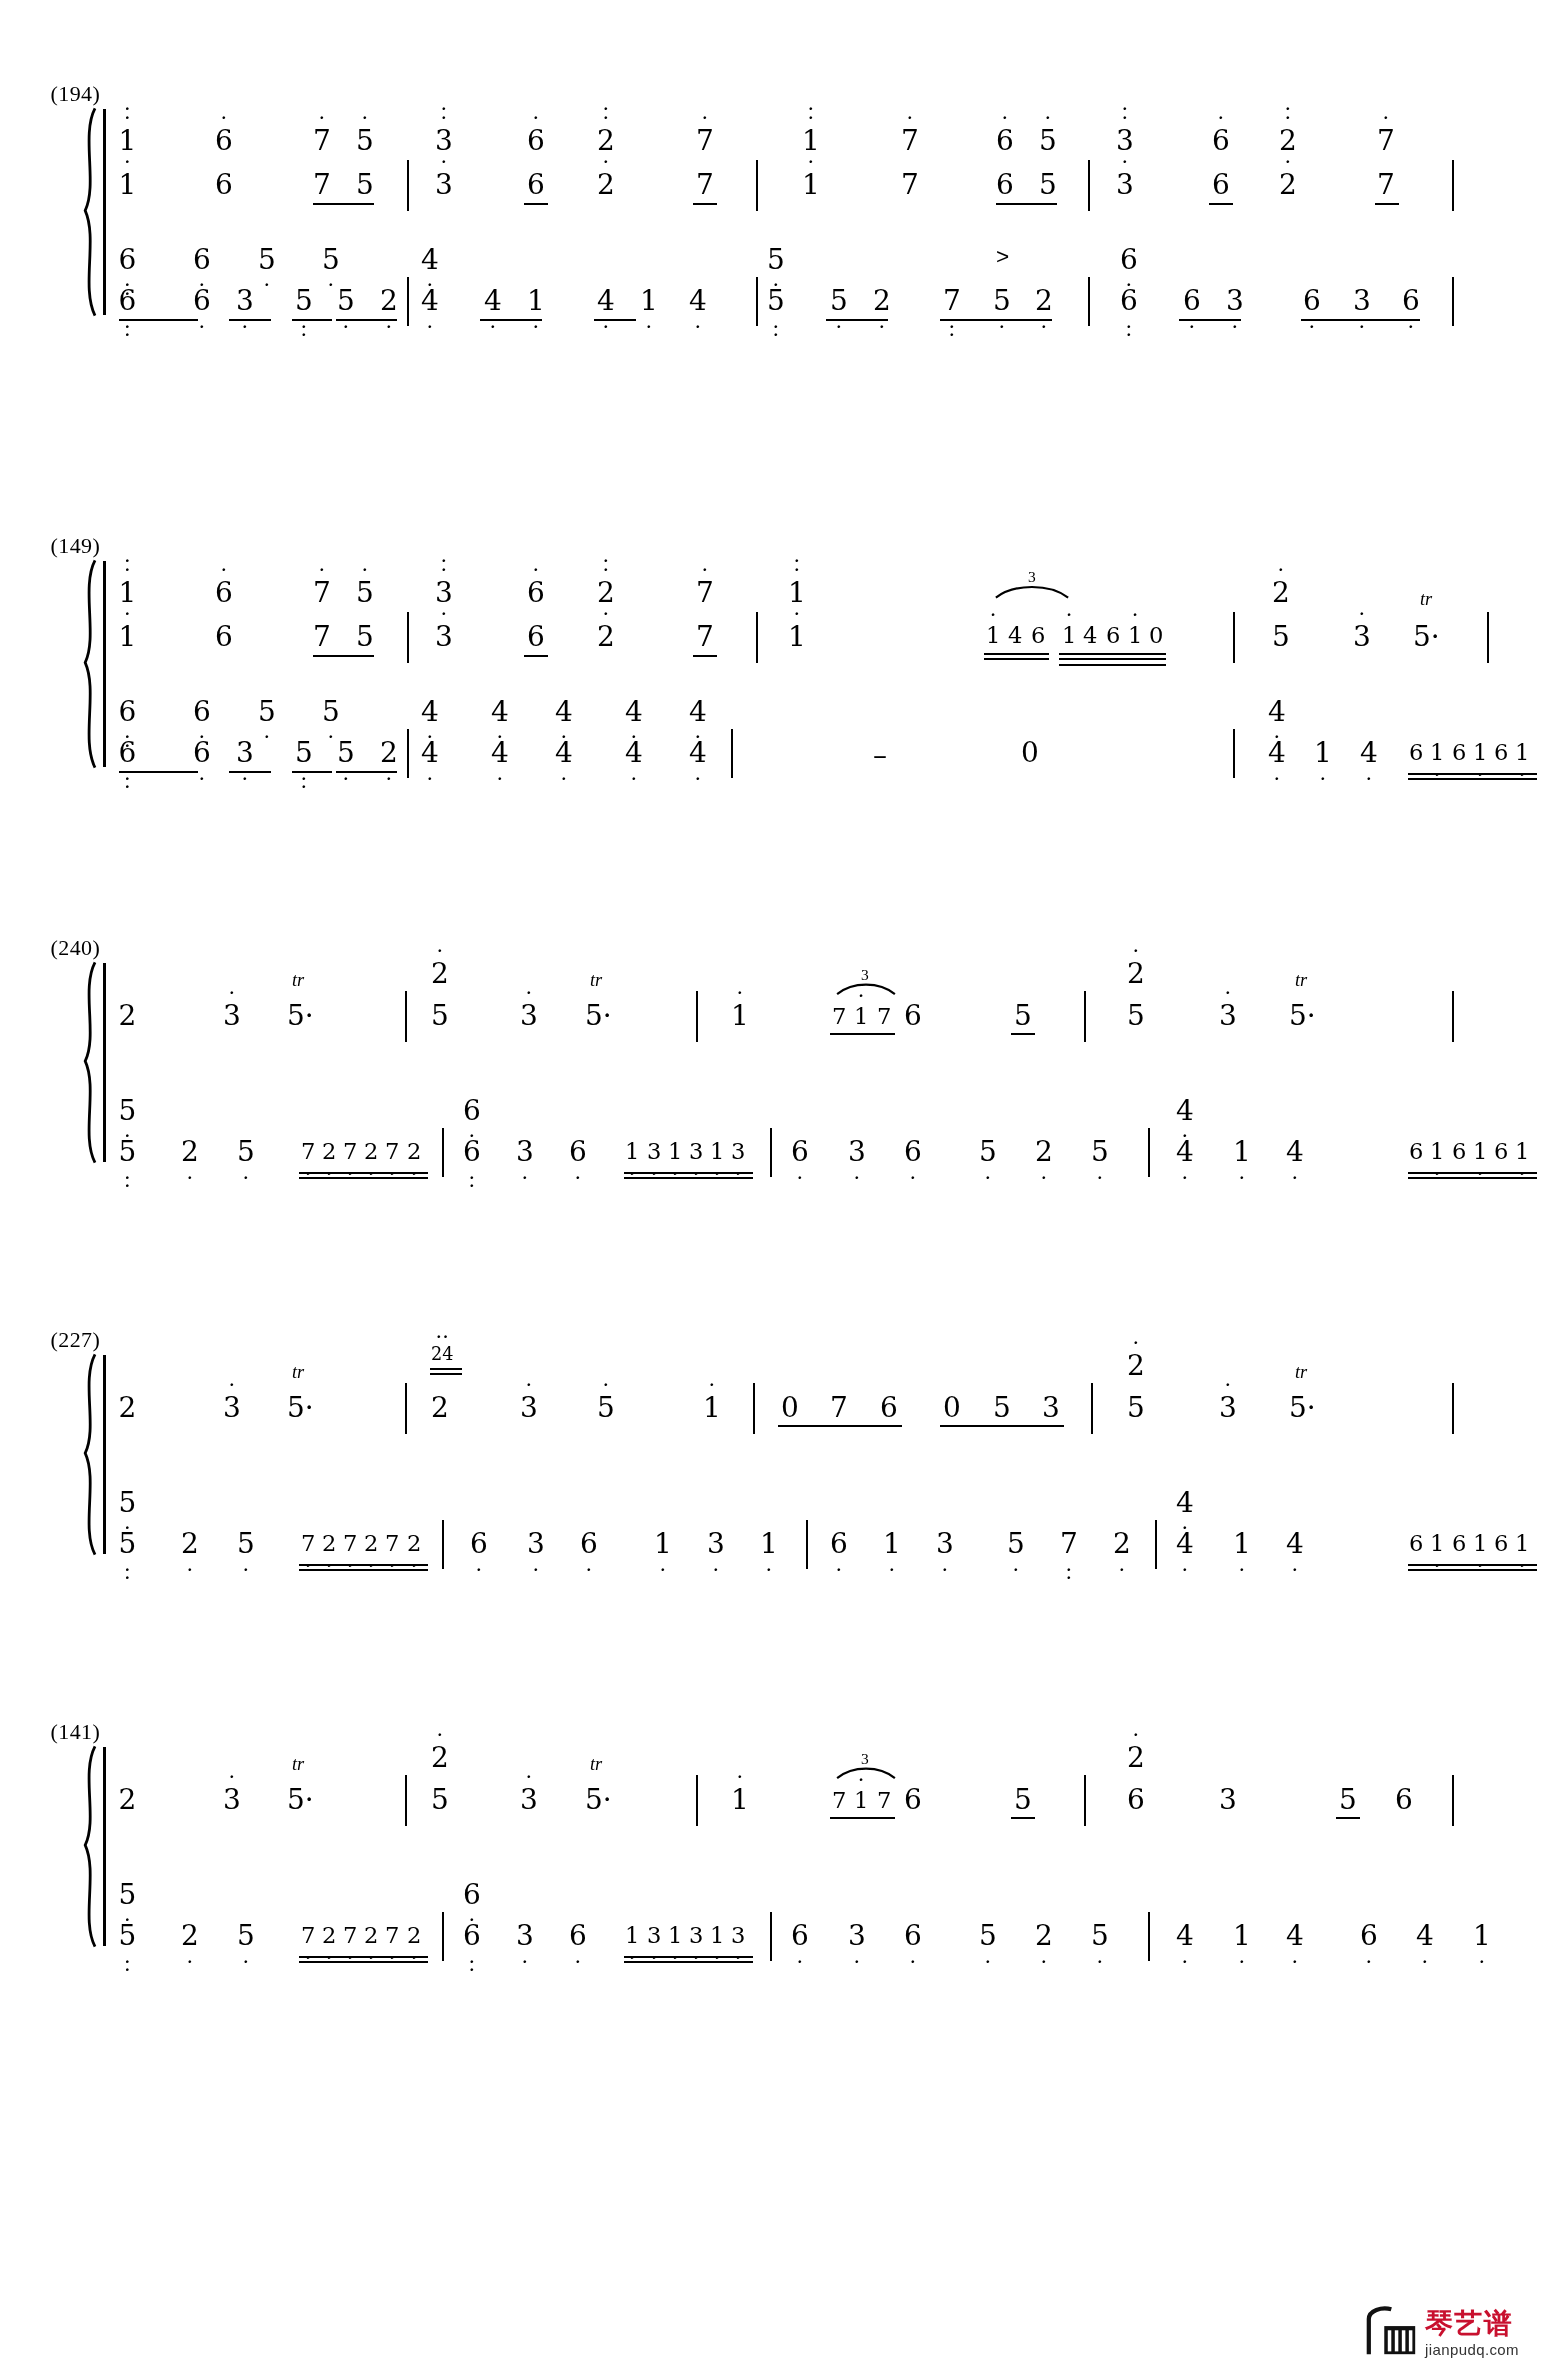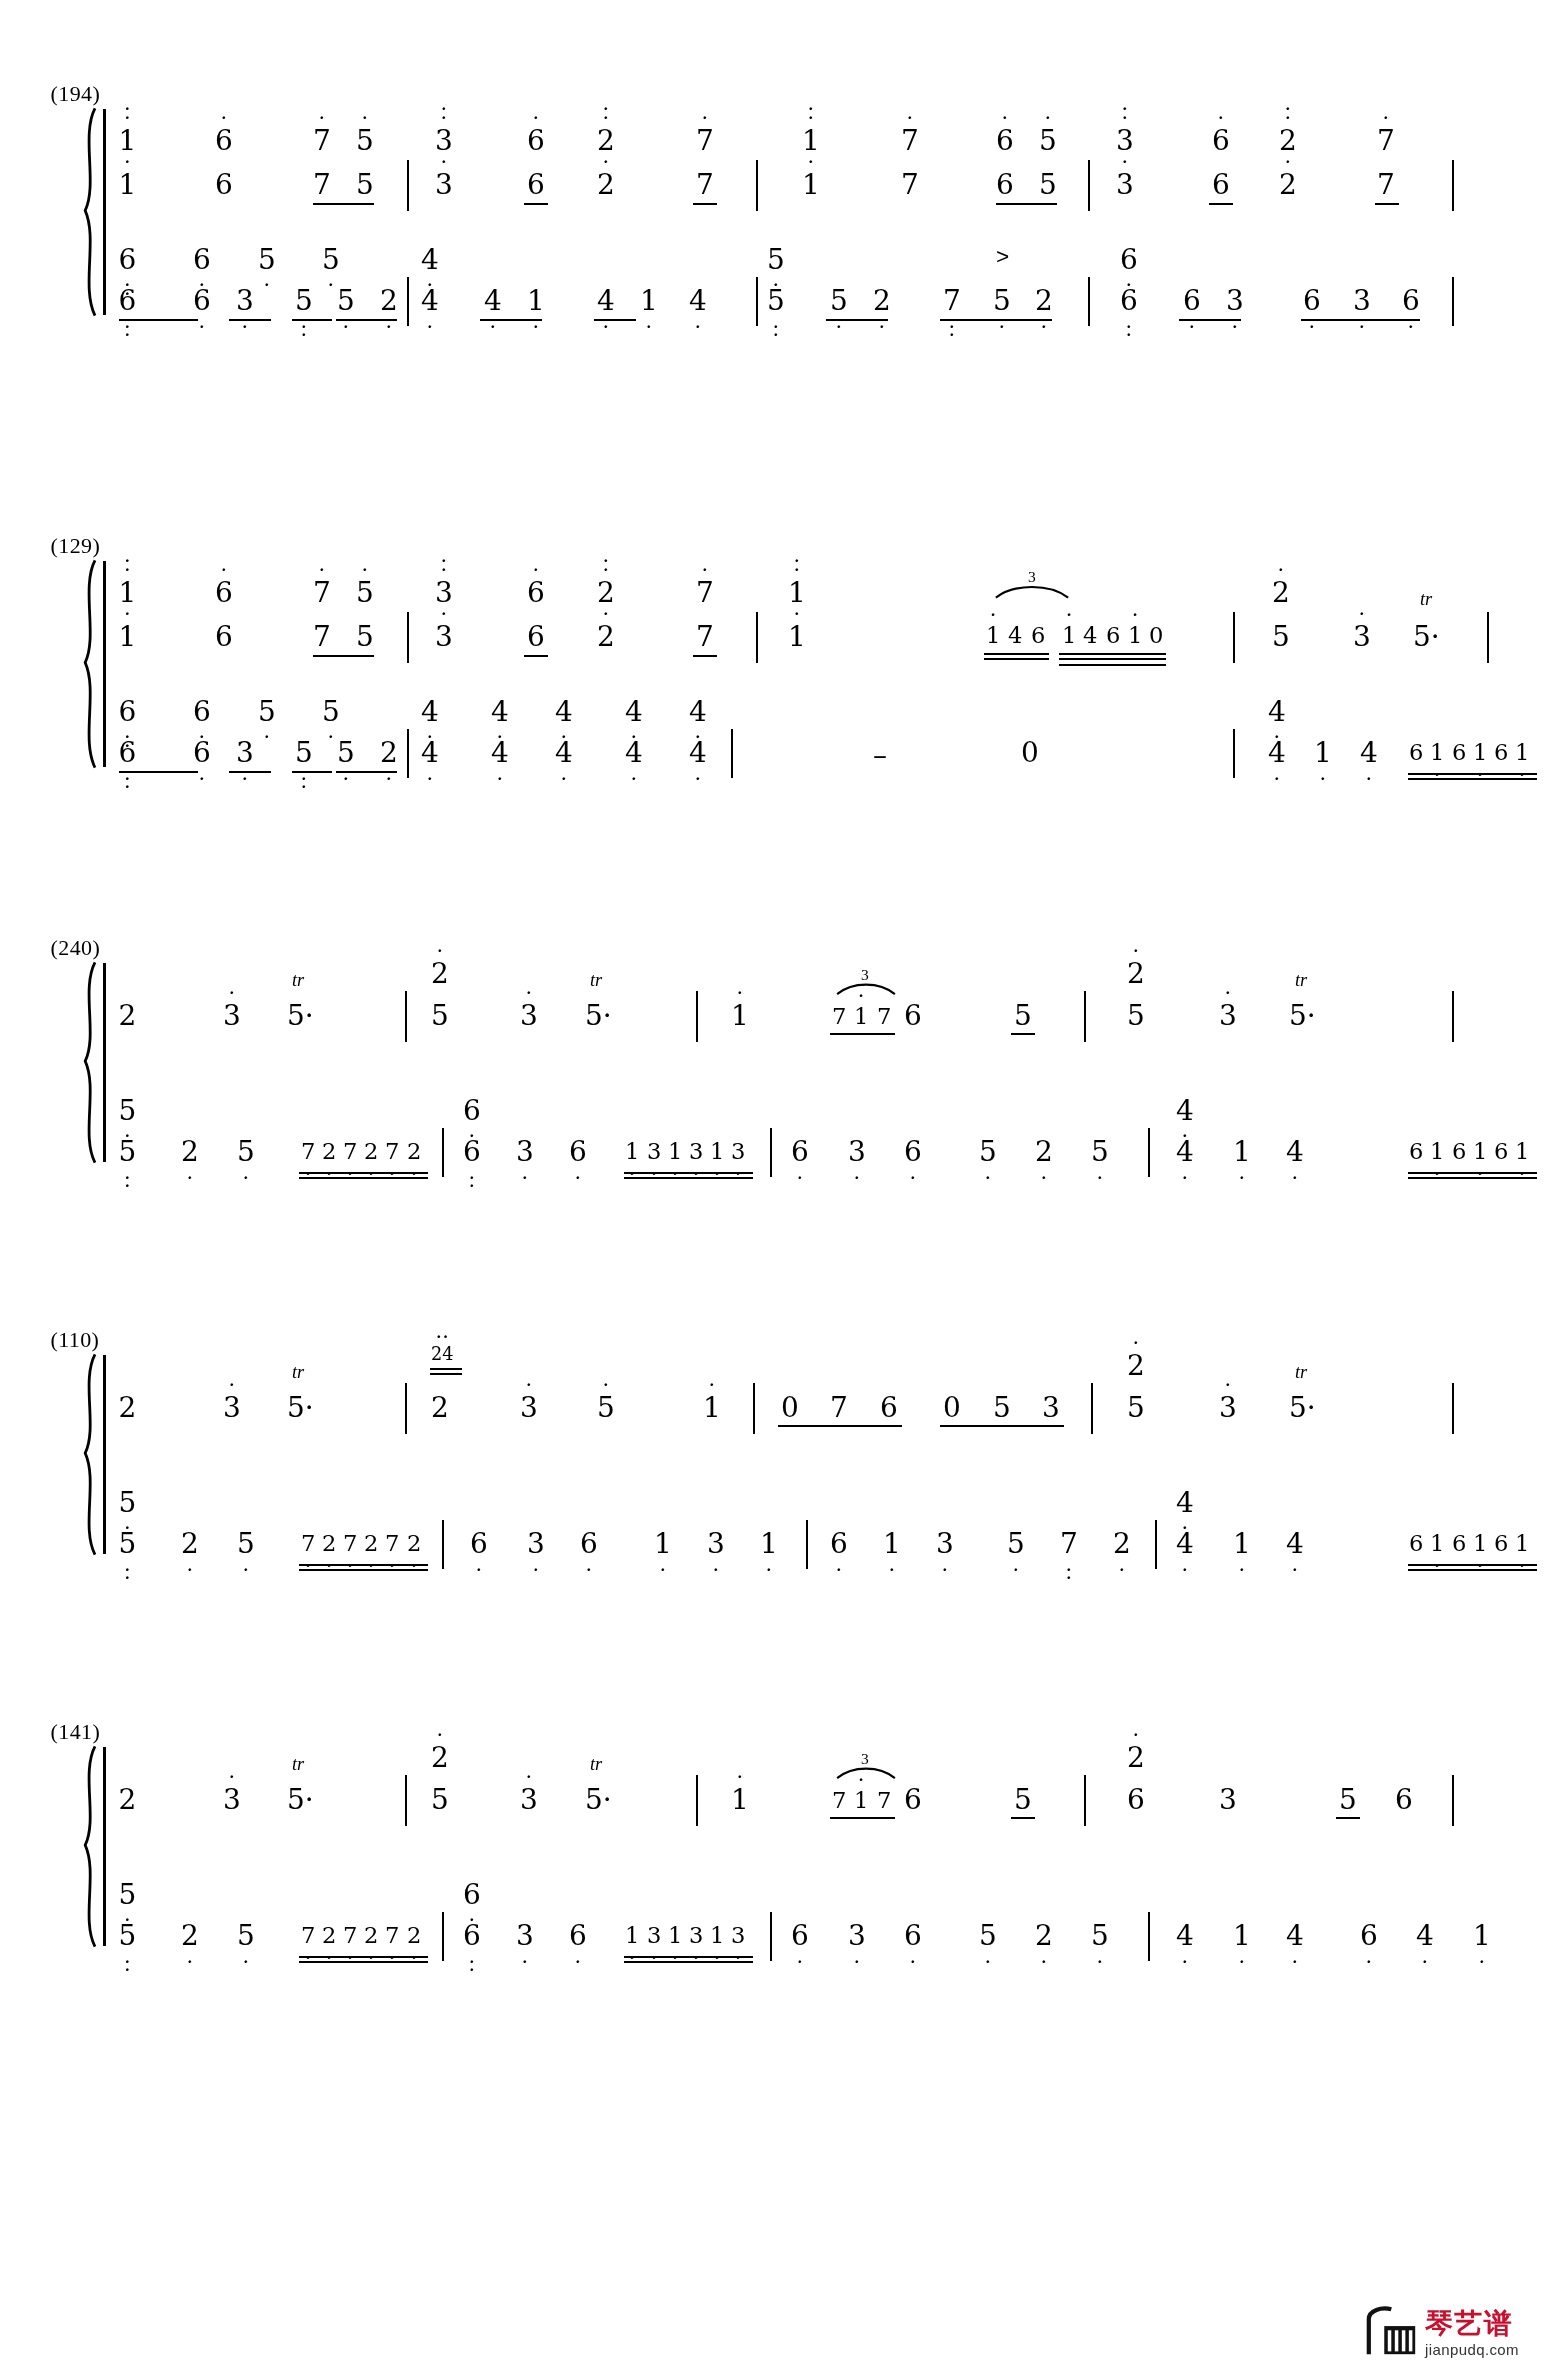--- a/index.html
+++ b/index.html
@@ -259,21 +259,21 @@
     <div class="note" style="left:1193px;top:54px;">6<span class="dot-dn">·</span></div>
     <div class="note" style="left:1243px;top:54px;">3<span class="dot-dn">·</span></div>
     <div class="note" style="left:1292px;top:54px;">6<span class="dot-dn">·</span></div>
     <div class="underline1" style="left:1069px;top:86px;width:62px;"></div>
     <div class="underline1" style="left:1191px;top:86px;width:119px;"></div>
     <div class="barline" style="left:1342px;top:44px;height:49px;"></div>
   </div>
 </div>
 
 <div class="system" style="top:558px;height:226px;">
-  <div class="sys-label">(129)</div>
+  <div class="sys-label">(149)</div>
   <div class="brace">
     <svg width="28" height="212" viewBox="0 0 40 300" aria-hidden="true">
       <path d="M30 2 C10 40 34 110 16 148 C34 188 10 258 30 298" stroke="#000" stroke-width="4" fill="none"></path>
     </svg>
   </div>
   <div class="vbar" style="left:61px;top:2.8px;height:206px;"></div>
 
   <div class="staff" style="top:0;">
     <div class="note" style="left:8.5px;top:21px;">1<span class="dot-up2">·</span><span class="dot-up">·</span></div>
     <div class="note" style="left:105px;top:21px;">6<span class="dot-up">·</span></div>
@@ -473,21 +473,21 @@
     <div class="note small" style="left:1363px;top:56px;">1<span class="dot-dn">·</span></div>
     <div class="note small" style="left:1384px;top:56px;">6</div>
     <div class="note small" style="left:1405px;top:56px;">1<span class="dot-dn">·</span></div>
     <div class="underline1" style="left:1298px;top:88px;width:129px;"></div>
     <div class="underline2" style="left:1298px;top:93px;width:129px;"></div>
 
   </div>
 </div>
 
 <div class="system" style="top:1352px;height:219px;">
-  <div class="sys-label">(110)</div>
+  <div class="sys-label">(227)</div>
   <div class="brace">
     <svg width="28" height="205" viewBox="0 0 40 290" aria-hidden="true">
       <path d="M30 2 C10 40 34 106 16 143 C34 182 10 250 30 288" stroke="#000" stroke-width="4" fill="none"></path>
     </svg>
   </div>
   <div class="vbar" style="left:61px;top:2.8px;height:199px;"></div>
 
   <div class="staff" style="top:0;">
     <div class="note" style="left:8.5px;top:42px;">2</div>
     <div class="note" style="left:113px;top:42px;">3<span class="dot-up">·</span></div>

